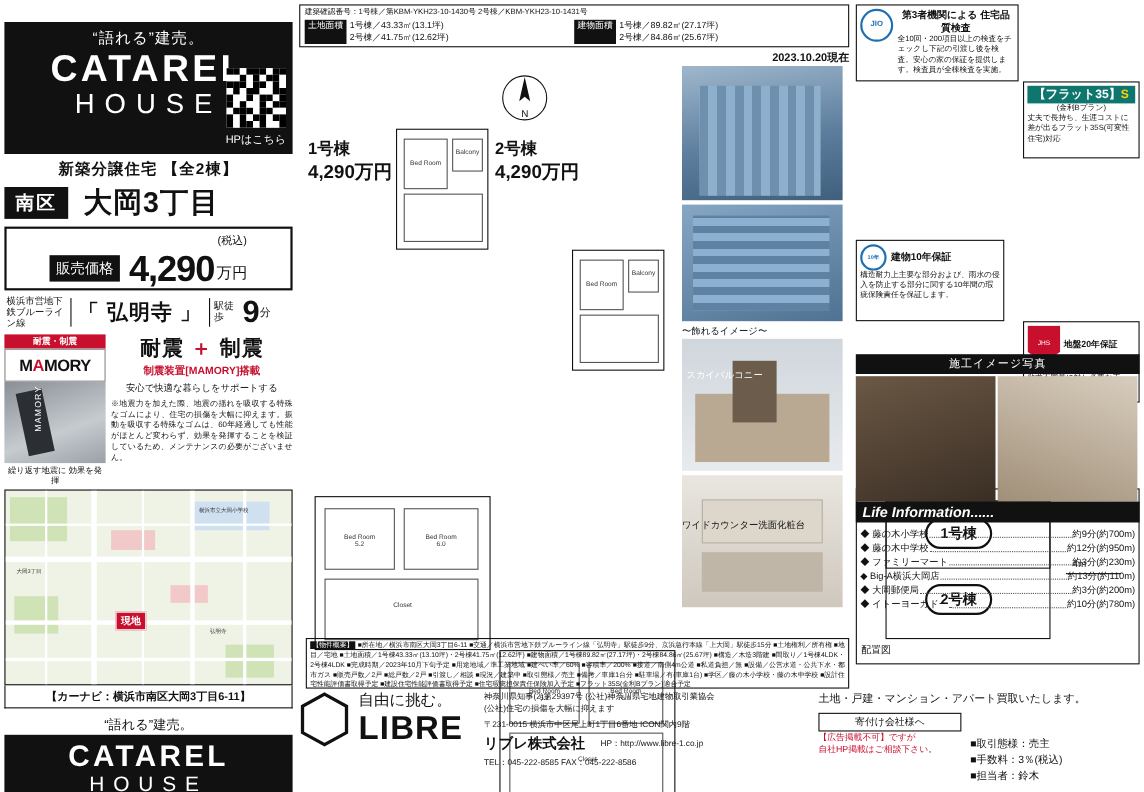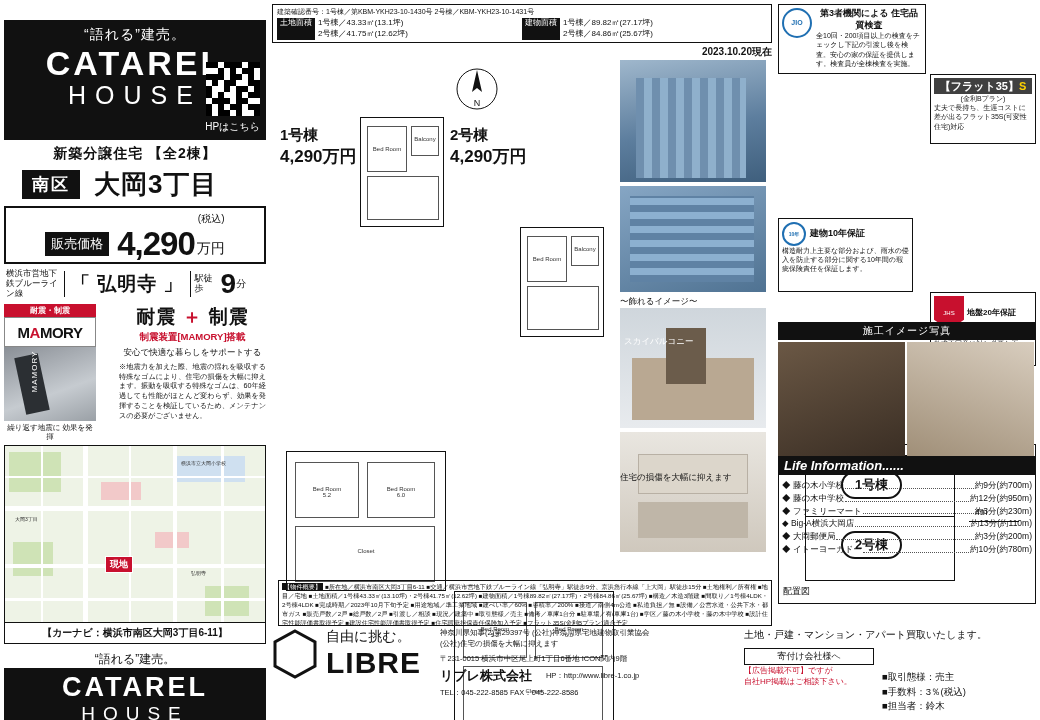--- a/index.html
+++ b/index.html
@@ -31,21 +31,21 @@
   .qr {
     position:absolute; right:6px; bottom:24px; width:54px; height:54px; background:#fff;
   }
   .qr-grid { width:100%; height:100%; display:grid; grid-template-columns:repeat(9,1fr); grid-template-rows:repeat(9,1fr); }
   .qr-grid i { background:#fff; }
   .qr-grid i.b { background:#000; }
   .hp-label { position:absolute; right:6px; bottom:6px; font-size:10px; color:#fff; }
 
   .shinchiku { text-align:center; font-size:14px; font-weight:bold; margin-top:5px; letter-spacing:1px;}
   .addr-row { display:flex; align-items:center; margin-top:4px; }
-  .addr-ku { background:#111; color:#fff; font-size:17px; font-weight:bold; padding:3px 10px; letter-spacing:2px;margin-left:18px;}
+  .addr-ku { background:#111; color:#fff; font-size:17px; font-weight:bold; padding:3px 10px; letter-spacing:2px;}
   .addr-town { font-size:26px; font-weight:bold; margin-left:14px; letter-spacing:1px;}
 
   .price-box { border:2px solid #111; margin-top:4px; padding:4px 2px 2px 2px; }
   .price-row { display:flex; align-items:flex-end; justify-content:center; }
   .price-label { background:#111; color:#fff; font-size:13px; padding:3px 6px; margin-bottom:4px;}
   .price-num { font-size:33px; font-weight:bold; margin-left:8px; line-height:1; letter-spacing:-1px;}
   .price-tax { font-size:10px; margin-left:3px; margin-bottom:14px;}
   .price-man { font-size:14px; margin-left:2px; margin-bottom:2px;}
 
   .line-row { display:flex; align-items:center; margin-top:4px; padding:0 2px;}
@@ -57,21 +57,21 @@
 
   .mamory-box { display:flex; margin-top:4px; }
   .mamory-left { width:92px; }
   .mamory-tag { background:#c8102e; color:#fff; font-size:8px; text-align:center; padding:1px 0; font-weight:bold;}
   .mamory-logo { border:1px solid #888; height:30px; display:flex; align-items:center; justify-content:center; font-size:15px; font-weight:bold; letter-spacing:-0.5px; background:#fff;}
   .mamory-logo span { color:#c8102e; }
   .mamory-photo { height:74px; background:linear-gradient(160deg,#8a8f96,#c6cbd0 60%,#9aa0a6); position:relative; overflow:hidden;}
   .mamory-photo .dev { position:absolute; left:16px; top:8px; width:24px; height:58px; background:#2b2f33; transform:rotate(-12deg); }
   .mamory-photo .lbl { position:absolute; left:10px; top:20px; color:#fff; font-size:8px; transform:rotate(-90deg); letter-spacing:1px;}
   .mamory-caption { font-size:7.5px; text-align:center; line-height:1.2; margin-top:2px;}
-  .mamory-right { flex:1; padding-left:23px; }
+  .mamory-right { flex:1; padding-left:5px; }
   .taishin { font-size:19px; font-weight:bold; text-align:center; letter-spacing:1px;}
   .taishin .plus { color:#c8102e; }
   .seishin-sub { font-size:9.5px; color:#c8102e; text-align:center; font-weight:bold; margin-top:1px;}
   .anshin { font-size:8.5px; text-align:center; margin-top:3px; line-height:1.3;}
   .mamory-text { font-size:7.2px; line-height:1.35; margin-top:4px; text-align:justify;}
 
   .map-box { margin-top:4px; border:1px solid #111; height:178px; position:relative; overflow:hidden; background:#eef3e6;}
   .map-road { position:absolute; background:#fff; }
   .map-green { position:absolute; background:#cfe3b6; }
   .map-blue { position:absolute; background:#cfe0f0; }
@@ -102,21 +102,21 @@
   .photo { position:absolute; overflow:hidden; }
   .cap { position:absolute; font-size:8.5px; }
 
   .bullet-box { border:1px solid #111; font-size:6.2px; line-height:1.45; padding:2px 3px; text-align:justify;}
   .bullet-k { background:#111; color:#fff; padding:0 2px; font-size:6.2px; margin-right:2px;}
 
   
   #right-col { left:778px; top:4px; width:258px; }
   .badge-box { border:1px solid #111; padding:3px; font-size:7px; line-height:1.3; position:relative;}
   .badge-title { font-weight:bold; font-size:9px; text-align:center;}
-  .flat35 { background:#404040; color:#fff; font-size:11px; font-weight:bold; text-align:center; padding:1px 0;}
+  .flat35 { background:#0f766e; color:#fff; font-size:11px; font-weight:bold; text-align:center; padding:1px 0;}
   .flat35 s { text-decoration:none; color:#ffd200;}
   .icon-circle { width:30px; height:30px; border-radius:50%; border:2px solid #1f6fb2; display:flex; align-items:center; justify-content:center; font-size:7px; color:#1f6fb2; font-weight:bold;}
   .shield { width:30px; height:34px; background:#c8102e; color:#fff; font-size:6px; display:flex; align-items:center; justify-content:center; text-align:center; line-height:1.1;
             clip-path:polygon(0 0,100% 0,100% 70%,50% 100%,0 70%);}
 
   .haichi { border:1px solid #111; height:160px; position:relative; background:#fff;}
   .haichi-lot { position:absolute; border:1px solid #111; }
   .haichi-label { position:absolute; border:2px solid #111; border-radius:14px; font-size:13px; font-weight:bold; padding:3px 12px; background:#fff;}
 
   .photo-hdr { background:#111; color:#fff; text-align:center; font-size:10px; padding:2px 0; letter-spacing:1px;}
@@ -389,21 +389,21 @@
     <div class="photo abs" style="left:348px;top:304px;width:146px;height:120px;background:linear-gradient(180deg,#cfd6dc,#e8ebee);">
       <div style="position:absolute;left:12px;top:50px;width:122px;height:62px;background:#b9a892;"></div>
       <div style="position:absolute;left:46px;top:20px;width:40px;height:56px;background:#6b5c4b;"></div>
     </div>
     <div class="cap abs" style="left:352px;top:332px;color:#fff;">スカイバルコニー</div>
 
     <div class="photo abs" style="left:348px;top:428px;width:146px;height:120px;background:linear-gradient(180deg,#e9e6e0,#cfc8bd);">
       <div style="position:absolute;left:18px;top:22px;width:110px;height:40px;background:#dcd6cb;border:1px solid #b8b0a4;"></div>
       <div style="position:absolute;left:18px;top:70px;width:110px;height:36px;background:#bfb6a8;"></div>
     </div>
-    <div class="cap abs" style="left:348px;top:468px;">住宅の損傷を大幅に抑えます</div>
+    <div class="cap abs" style="left:348px;top:468px;">ワイドカウンター洗面化粧台</div>
 
     <div class="bullet-box abs" style="left:6px;top:576px;width:494px;height:46px;">
       <span class="bullet-k">【物件概要】</span><span>■所在地／横浜市南区大岡3丁目6-11  ■交通／横浜市営地下鉄ブルーライン線「弘明寺」駅徒歩9分、京浜急行本線「上大岡」駅徒歩15分  ■土地権利／所有権  ■地目／宅地  ■土地面積／1号棟43.33㎡(13.10坪)・2号棟41.75㎡(12.62坪)  ■建物面積／1号棟89.82㎡(27.17坪)・2号棟84.86㎡(25.67坪)  ■構造／木造3階建  ■間取り／1号棟4LDK・2号棟4LDK  ■完成時期／2023年10月下旬予定  ■用途地域／準工業地域  ■建ぺい率／60%  ■容積率／200%  ■接道／南側4m公道  ■私道負担／無  ■設備／公営水道・公共下水・都市ガス  ■販売戸数／2戸  ■総戸数／2戸  ■引渡し／相談  ■現況／建築中  ■取引態様／売主  ■備考／車庫1台分  ■駐車場／有(車庫1台)  ■学区／藤の木小学校・藤の木中学校  ■設計住宅性能評価書取得予定  ■建設住宅性能評価書取得予定  ■住宅瑕疵担保責任保険加入予定  ■フラット35S(金利Bプラン)適合予定</span>
     </div>
   </div>
 
   <div class="abs" id="right-col">
 
     <div class="abs badge-box" style="left:0;top:0;width:148px;height:70px;display:flex;gap:4px;">
       <div class="icon-circle">JIO</div>

